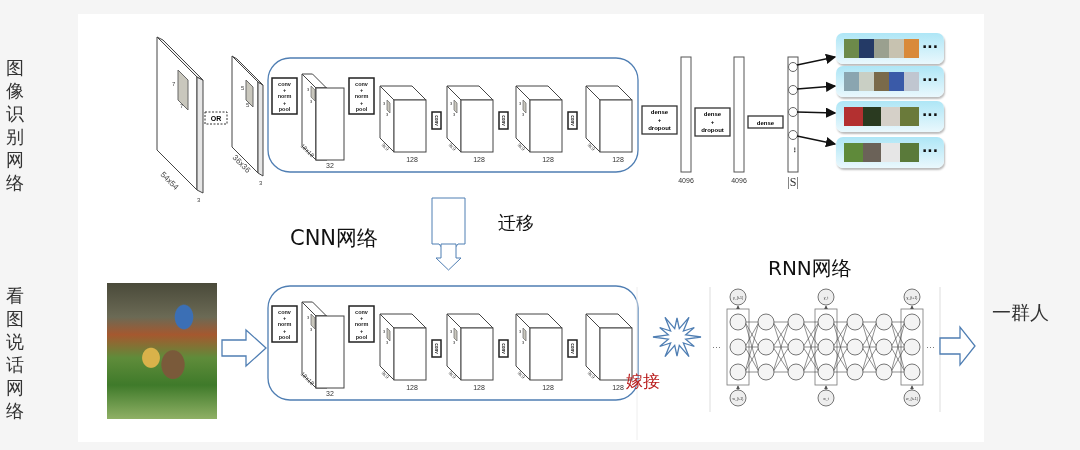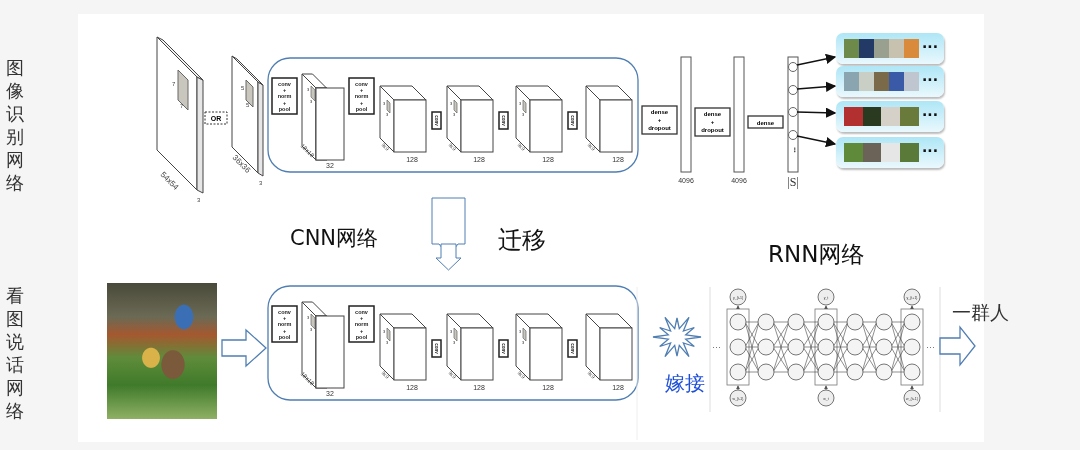--- a/index.html
+++ b/index.html
@@ -2,21 +2,21 @@
 <html><head>
 <meta charset="utf-8">
 <style>
   html,body{margin:0;padding:0;}
   body{width:1080px;height:450px;background:#f5f5f5;position:relative;overflow:hidden;font-family:"DejaVu Sans",sans-serif;}
   .slide{position:absolute;left:78px;top:14px;width:906px;height:428px;background:#ffffff;}
   .vlabel{position:absolute;left:4px;width:22px;font-size:18px;line-height:23px;color:#333;font-family:"DejaVu Sans",sans-serif;}
   .vlabel span{display:block;text-align:center;}
   .txt{position:absolute;font-family:"DejaVu Sans",sans-serif;color:#111;white-space:nowrap;}
   svg{position:absolute;left:0;top:0;}
-  .result{position:absolute;left:952px;top:300px;width:80px;font-size:19px;line-height:25px;color:#333;}
+  .result{position:absolute;left:992px;top:300px;width:80px;font-size:19px;line-height:25px;color:#333;}
   .result span{display:block;}
   .photo{position:absolute;left:107px;top:283px;width:110px;height:136px;overflow:hidden;
     background:
       radial-gradient(ellipse at 70% 25%, #3b6fb5 0 8%, transparent 9%),
       radial-gradient(ellipse at 40% 55%, #d9b24a 0 9%, transparent 10%),
       radial-gradient(ellipse at 60% 60%, #7a5a3a 0 12%, transparent 13%),
       linear-gradient(180deg,#4a4a3a 0%,#6b6a55 25%,#a5582f 38%,#5f8c3a 55%,#3f7a2a 75%,#8fb065 100%);}
   .thumbrow{position:absolute;border-radius:7px;background:linear-gradient(180deg,#aee6f6,#eaf8fd);box-shadow:1px 2px 2px #bbb;}
   .thumbrow .pic{position:absolute;left:8px;top:6px;width:75px;height:19px;}
   .thumbrow .dots{position:absolute;left:86px;top:2px;font-size:14px;font-weight:bold;color:#111;}
@@ -361,21 +361,21 @@
 <div class="thumbrow" style="left:836px;top:101px;width:108px;height:31px;">
   <div class="pic" style="background:linear-gradient(90deg,#b33030 0 25%,#2a3a20 25% 50%,#d5d0c8 50% 75%,#6a7a3a 75%);"></div>
   <span class="dots">...</span>
 </div>
 <div class="thumbrow" style="left:836px;top:137px;width:108px;height:31px;">
   <div class="pic" style="background:linear-gradient(90deg,#5f8a3a 0 25%,#6b6258 25% 50%,#e6e6e6 50% 75%,#5a7a3a 75%);"></div>
   <span class="dots">...</span>
 </div>
 
 <div class="txt" style="left:290px;top:224px;font-size:21px;">CNN网络</div>
-<div class="txt" style="left:498px;top:224px;font-size:24px;">迁移</div>
-<div class="txt" style="left:768px;top:239px;font-size:23px;">RNN网络</div>
-<div class="txt" style="left:665px;top:370px;font-size:20px;color:#1d4ed8;">嫁接</div>
+<div class="txt" style="left:498px;top:211px;font-size:18px;">迁移</div>
+<div class="txt" style="left:768px;top:255px;font-size:20px;">RNN网络</div>
+<div class="txt" style="left:626px;top:370px;font-size:17px;color:#b91c1c;">嫁接</div>
 
 <div class="photo"></div>
 
 <div class="result">
   <span>一群人</span>
 </div>
 
 </body></html>

